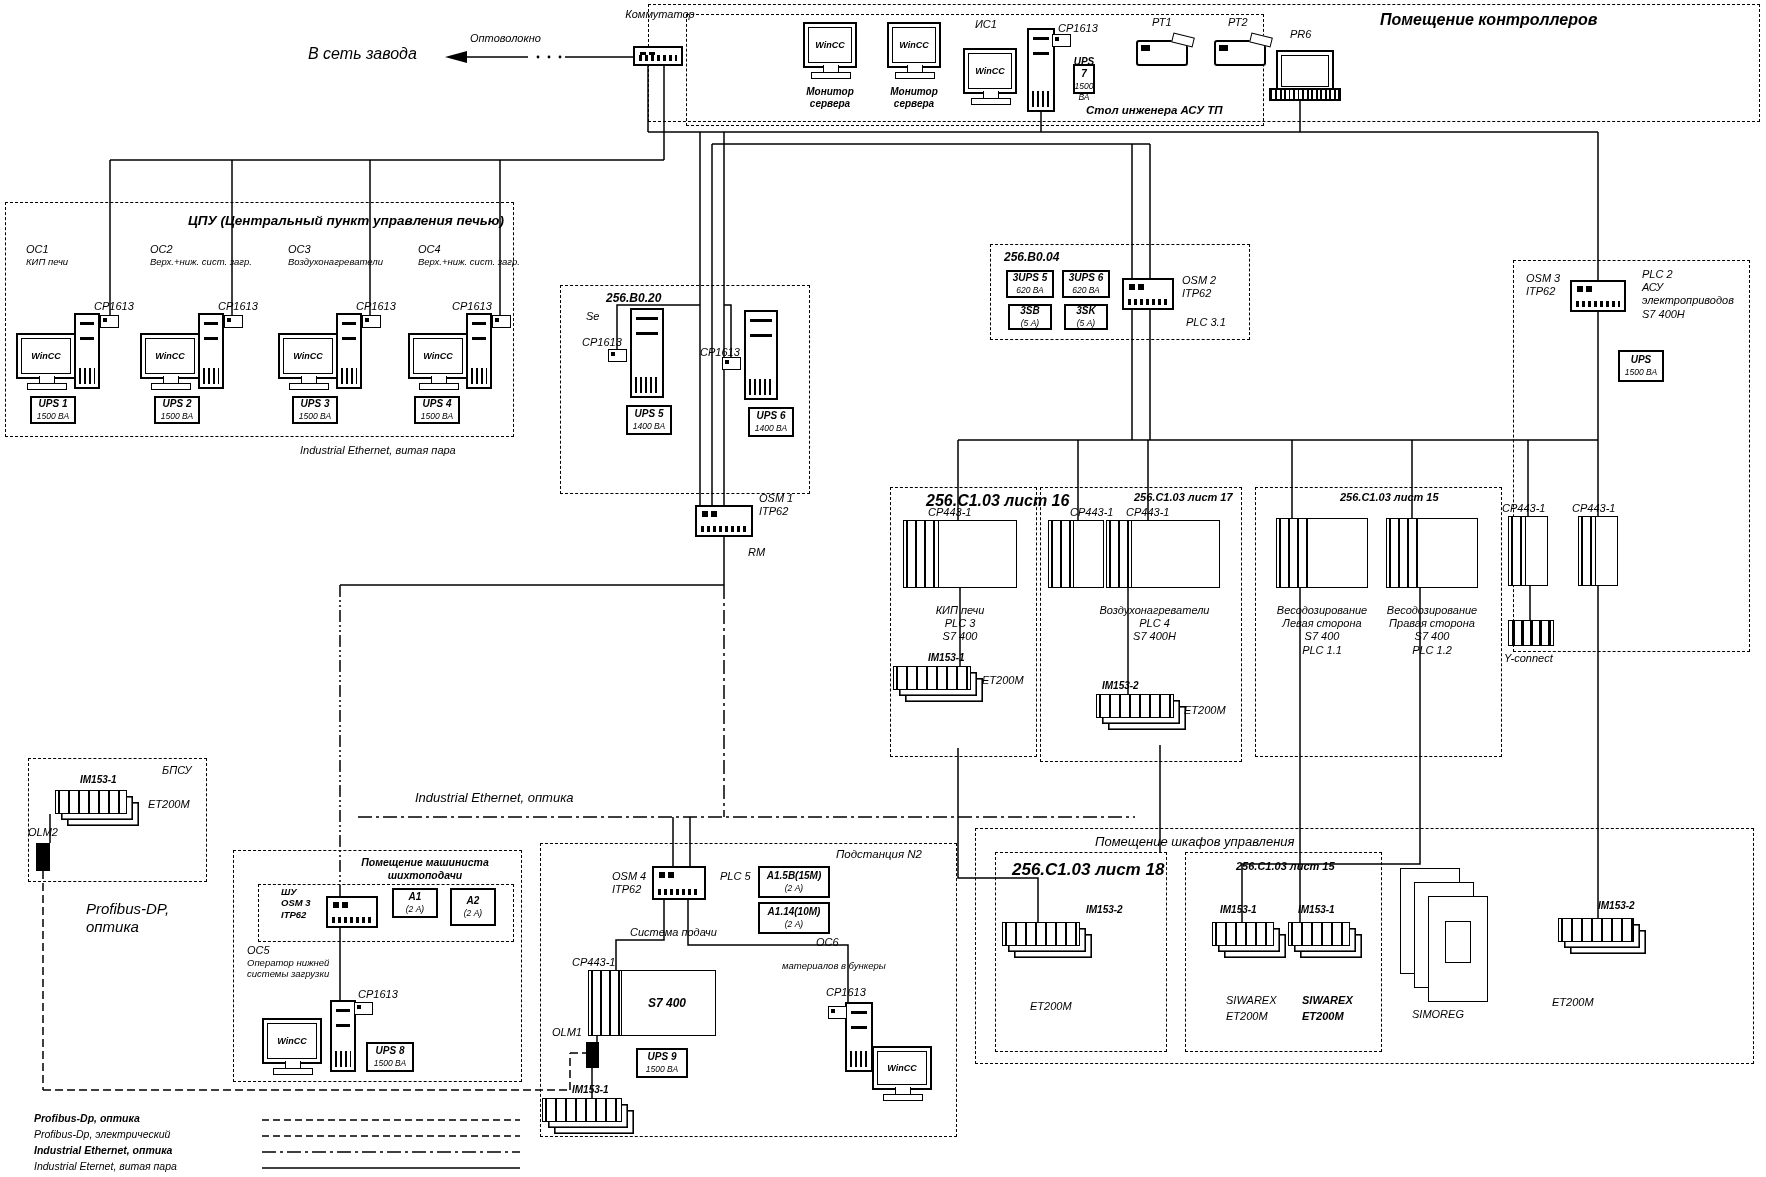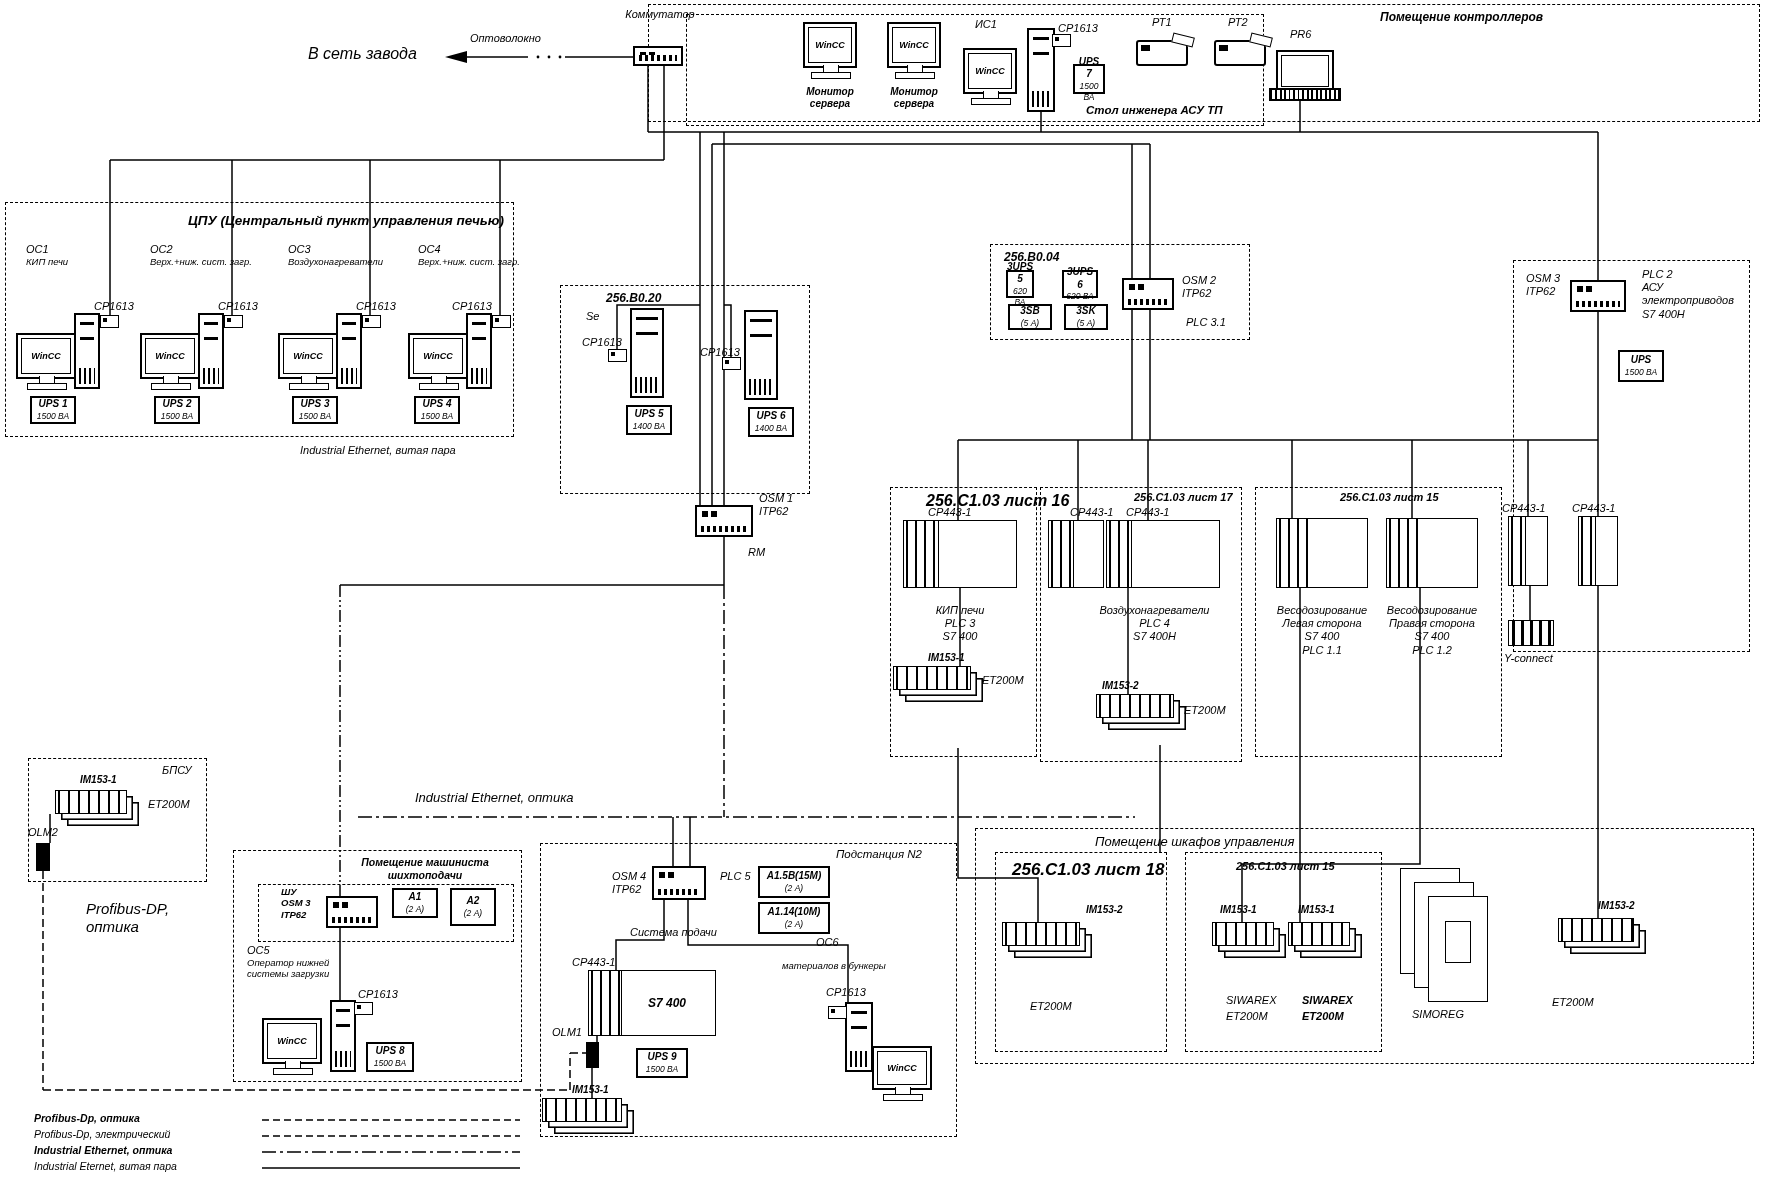--- a/index.html
+++ b/index.html
@@ -147,21 +147,21 @@
       <line class="ls4" x1="262" y1="1168" x2="520" y2="1168"></line>
     </g>
   </svg>
 
   <div class="L C" style="left:610px;top:8px;width:100px">Коммутатор</div>
   <div class="dev osm" style="left:633px;top:46px;width:50px;height:20px"></div>
   <div class="L" style="left:470px;top:32px">Оптоволокно</div>
   <div class="L" style="left:308px;top:44px;font-size:16px">В сеть завода</div>
 
   <div class="bx" style="left:648px;top:4px;width:1110px;height:116px"></div>
-  <div class="L B" style="left:1380px;top:10px;font-size:12px">Помещение контроллеров</div>
+  <div class="L B" style="left:1380px;top:10px;font-size:16px">Помещение контроллеров</div>
   <div class="bx" style="left:686px;top:14px;width:576px;height:110px"></div>
   <div class="L B" style="left:1086px;top:104px;font-size:11.5px">Стол инженера АСУ ТП</div>
 
   <div class="dev mon" style="left:803px;top:22px;width:54px;height:46px">
     <div class="scr">WinCC</div>
     </div>
   <div class="L B C" style="left:795px;top:86px;width:70px;font-size:10px">Монитор
 сервера</div>
   <div class="dev mon" style="left:887px;top:22px;width:54px;height:46px">
     <div class="scr">WinCC</div>
@@ -169,21 +169,21 @@
   <div class="L B C" style="left:879px;top:86px;width:70px;font-size:10px">Монитор
 сервера</div>
 
   <div class="L" style="left:975px;top:18px">ИС1</div>
   <div class="dev mon" style="left:963px;top:48px;width:54px;height:46px">
     <div class="scr">WinCC</div>
     </div>
   <div class="dev twr" style="left:1027px;top:28px;width:28px;height:84px"></div>
   <div class="card" style="left:1052px;top:34px"></div>
   <div class="L" style="left:1058px;top:22px">СР1613</div>
-  <div class="ups" style="left:1073px;top:64px;width:32px;height:30px">
+  <div class="ups" style="left:1073px;top:64px;width:22px;height:30px">
     <b>UPS 7</b>
     <span class="va">1500 ВА</span>
     </div>
 
   <div class="L" style="left:1152px;top:16px">РТ1</div>
   <div class="prn" style="left:1136px;top:40px;width:48px;height:22px"></div>
   <div class="L" style="left:1228px;top:16px">РТ2</div>
   <div class="prn" style="left:1214px;top:40px;width:48px;height:22px"></div>
 
   <div class="L" style="left:1290px;top:28px">PR6</div>
@@ -265,25 +265,25 @@
     <span class="va">1400 ВА</span>
     </div>
 
   <div class="dev osm" style="left:695px;top:505px;width:58px;height:32px"></div>
   <div class="L" style="left:759px;top:492px">OSM 1
 ITP62</div>
   <div class="L" style="left:748px;top:546px">RM</div>
 
   <div class="bx" style="left:990px;top:244px;width:258px;height:94px"></div>
   <div class="L H" style="left:1004px;top:250px">256.В0.04</div>
-  <div class="ups" style="left:1006px;top:270px;width:28px;height:28px">
+  <div class="ups" style="left:1006px;top:270px;width:48px;height:28px">
     <b>3UPS 5</b>
     <span class="va">620 ВА</span>
     </div>
-  <div class="ups" style="left:1062px;top:270px;width:36px;height:28px">
+  <div class="ups" style="left:1062px;top:270px;width:48px;height:28px">
     <b>3UPS 6</b>
     <span class="va">620 ВА</span>
     </div>
   <div class="ups" style="left:1008px;top:304px;width:44px;height:26px">
     <b>3SB</b>
     <span class="va">(5 А)</span>
     </div>
   <div class="ups" style="left:1064px;top:304px;width:44px;height:26px">
     <b>3SK</b>
     <span class="va">(5 А)</span>

